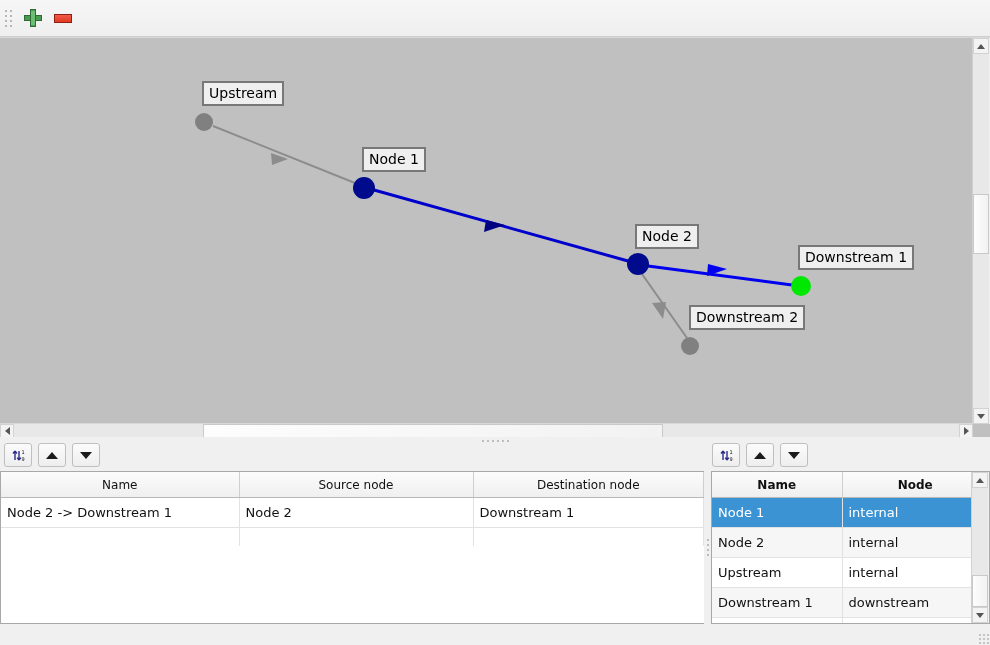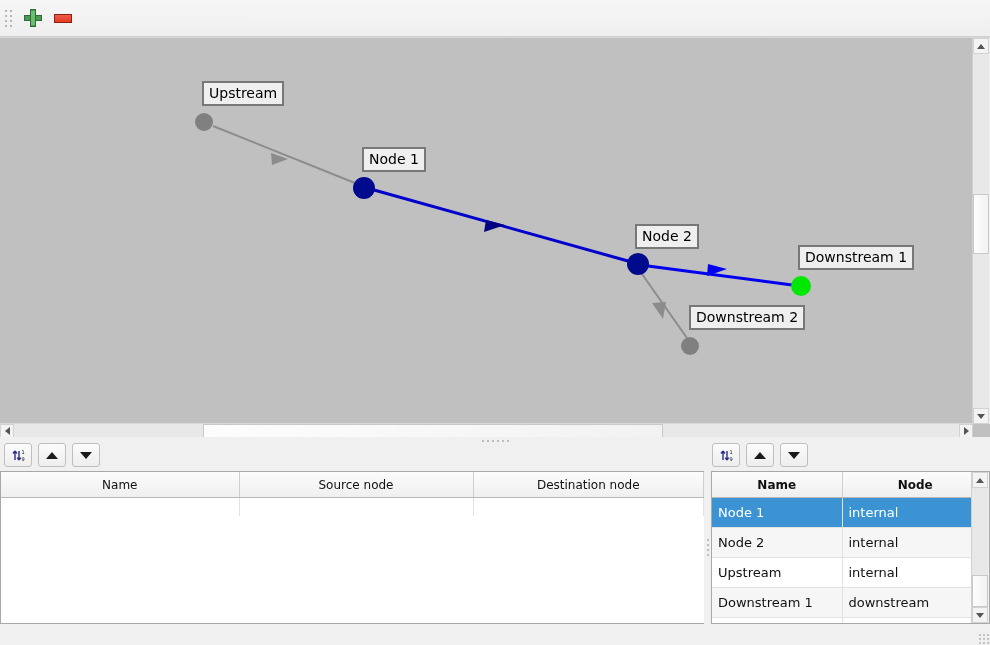--- a/index.html
+++ b/index.html
@@ -338,20 +338,25 @@
           <col>
         </colgroup>
       <thead>
         <tr>
           <th>Name</th>
           <th>Source node</th>
           <th>Destination node</th>
         </tr>
       </thead>
       <tbody>
+          <tr class="odd">
+            <td>Node 2 -&gt; Downstream 1</td>
+            <td>Node 2</td>
+            <td>Downstream 1</td>
+          </tr>
           <tr class="empty">
             <td></td>
             <td></td>
             <td></td>
           </tr>
         </tbody>
     </table>
   </div>
 
   <div class="vsplit">

